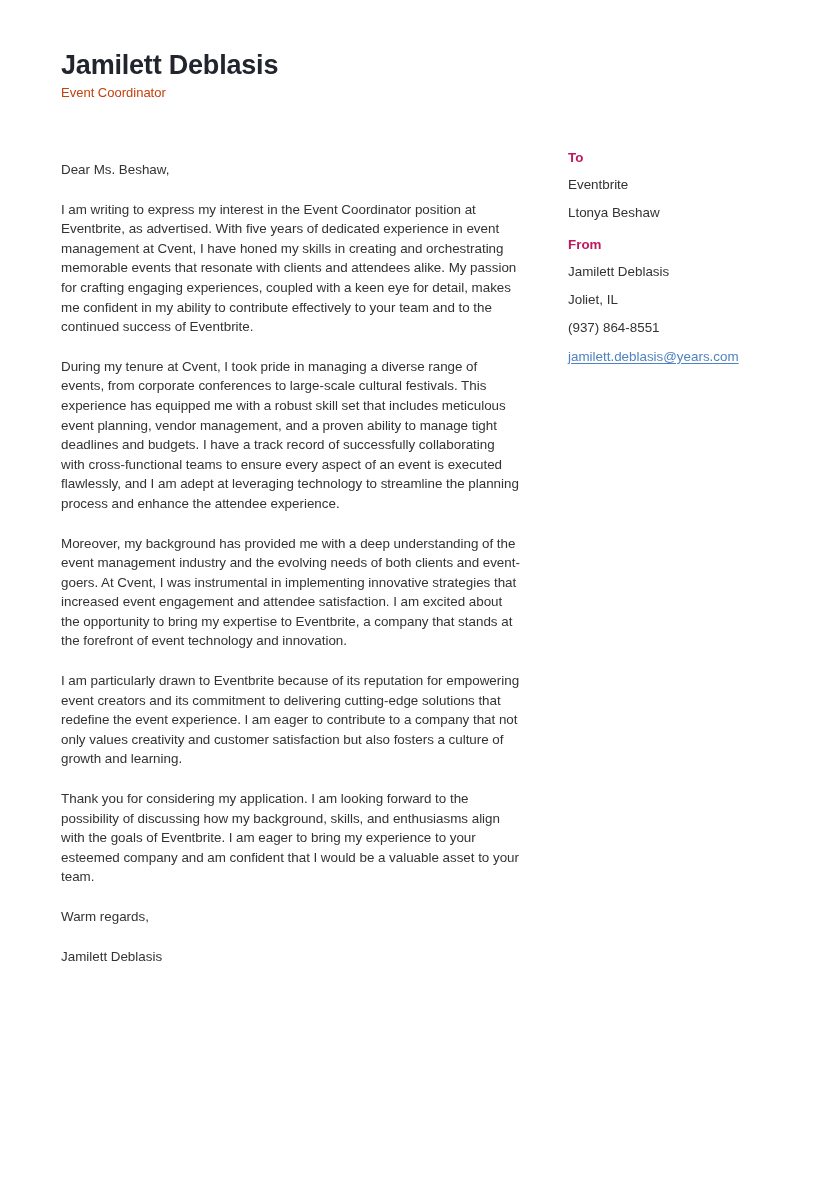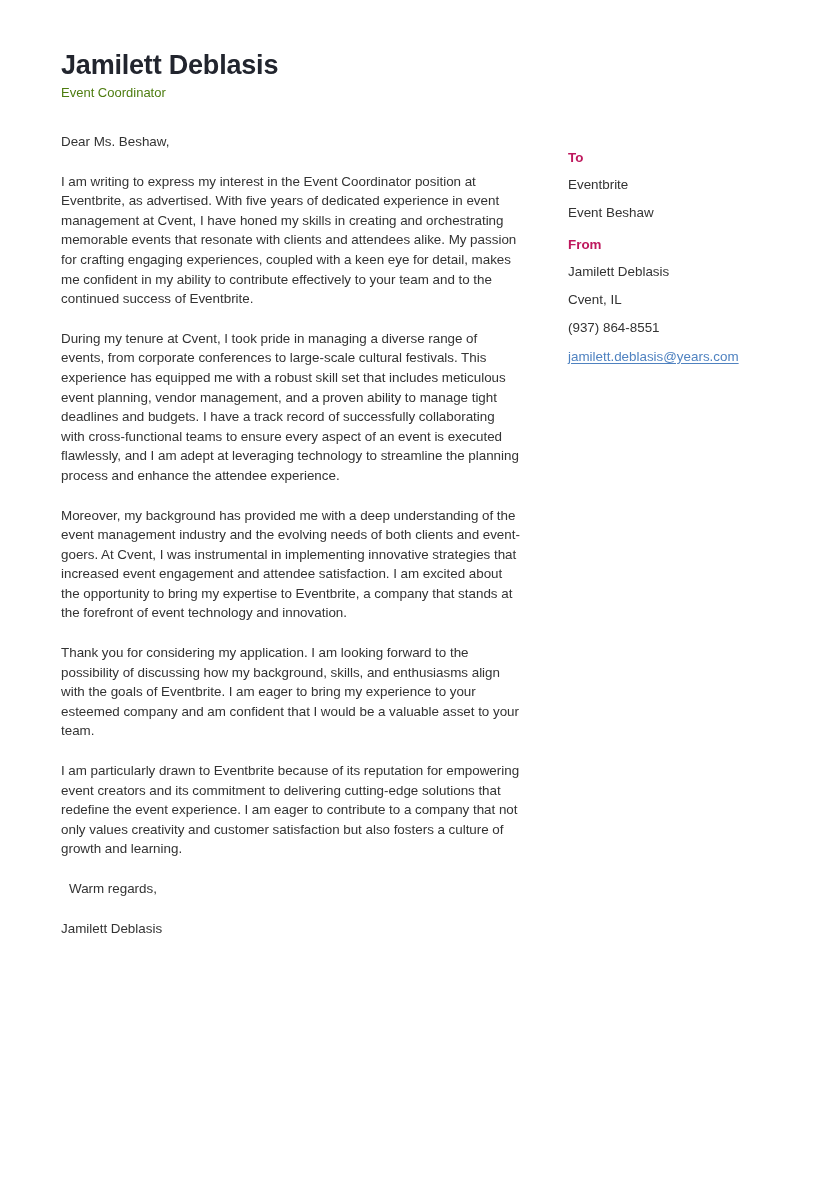--- a/index.html
+++ b/index.html
@@ -34,46 +34,45 @@
     font-size: 27px;
     font-weight: 700;
     color: #22252e;
     letter-spacing: -0.2px;
     line-height: 1.15;
     margin: 0;
   }
   .header-role {
     font-size: 13px;
     font-weight: 400;
-    color: #4d7c0f;
+    color: #c2410c;
     margin: 4px 0 0 0;
     line-height: 1.2;
   }
 
   
   .letter {
     position: absolute;
     left: 61px;
-    top: 132px;
+    top: 160px;
     width: 461px;
   }
   .letter p {
     margin: 0 0 20px 0;
     font-size: 13.4px;
     line-height: 19.6px;
     color: #333333;
     text-align: left;
     word-spacing: -0.1px;
   }
   .letter p.salutation {
     margin-bottom: 20px;
   }
   .letter p.closing {
     margin-bottom: 20px;
-    margin-left: 8px;
   }
   .letter p.signature {
     margin-bottom: 0;
   }
 
   
   .sidebar {
     position: absolute;
     left: 568px;
     top: 150px;
@@ -121,38 +120,38 @@
   <div class="header">
     <h1 class="header-name">Jamilett Deblasis</h1>
     <div class="header-role">Event Coordinator</div>
   </div>
 
   <div class="letter">
     <p class="salutation">Dear Ms. Beshaw,</p>
     <p>I am writing to express my interest in the Event Coordinator position at Eventbrite, as advertised. With five years of dedicated experience in event management at Cvent, I have honed my skills in creating and orchestrating memorable events that resonate with clients and attendees alike. My passion for crafting engaging experiences, coupled with a keen eye for detail, makes me confident in my ability to contribute effectively to your team and to the continued success of Eventbrite.</p>
     <p>During my tenure at Cvent, I took pride in managing a diverse range of events, from corporate conferences to large-scale cultural festivals. This experience has equipped me with a robust skill set that includes meticulous event planning, vendor management, and a proven ability to manage tight deadlines and budgets. I have a track record of successfully collaborating with cross-functional teams to ensure every aspect of an event is executed flawlessly, and I am adept at leveraging technology to streamline the planning process and enhance the attendee experience.</p>
     <p>Moreover, my background has provided me with a deep understanding of the event management industry and the evolving needs of both clients and event-goers. At Cvent, I was instrumental in implementing innovative strategies that increased event engagement and attendee satisfaction. I am excited about the opportunity to bring my expertise to Eventbrite, a company that stands at the forefront of event technology and innovation.</p>
+    <p>I am particularly drawn to Eventbrite because of its reputation for empowering event creators and its commitment to delivering cutting-edge solutions that redefine the event experience. I am eager to contribute to a company that not only values creativity and customer satisfaction but also fosters a culture of growth and learning.</p>
     <p>Thank you for considering my application. I am looking forward to the possibility of discussing how my background, skills, and enthusiasms align with the goals of Eventbrite. I am eager to bring my experience to your esteemed company and am confident that I would be a valuable asset to your team.</p>
-    <p>I am particularly drawn to Eventbrite because of its reputation for empowering event creators and its commitment to delivering cutting-edge solutions that redefine the event experience. I am eager to contribute to a company that not only values creativity and customer satisfaction but also fosters a culture of growth and learning.</p>
     <p class="closing">Warm regards,</p>
     <p class="signature">Jamilett Deblasis</p>
   </div>
 
   <div class="sidebar">
 
     <div class="sidebar-block">
       <div class="sidebar-heading">To</div>
       <div class="sidebar-line">Eventbrite</div>
-      <div class="sidebar-line">Event Beshaw</div>
+      <div class="sidebar-line">Ltonya Beshaw</div>
     </div>
 
     <div class="sidebar-block">
       <div class="sidebar-heading">From</div>
       <div class="sidebar-line">Jamilett Deblasis</div>
-      <div class="sidebar-line">Cvent, IL</div>
+      <div class="sidebar-line">Joliet, IL</div>
       <div class="sidebar-line">(937) 864-8551</div>
       <div class="sidebar-line">
         <a class="sidebar-link" href="#">jamilett.deblasis@years.com</a>
       </div>
     </div>
 
   </div>
 
 </div>
 

